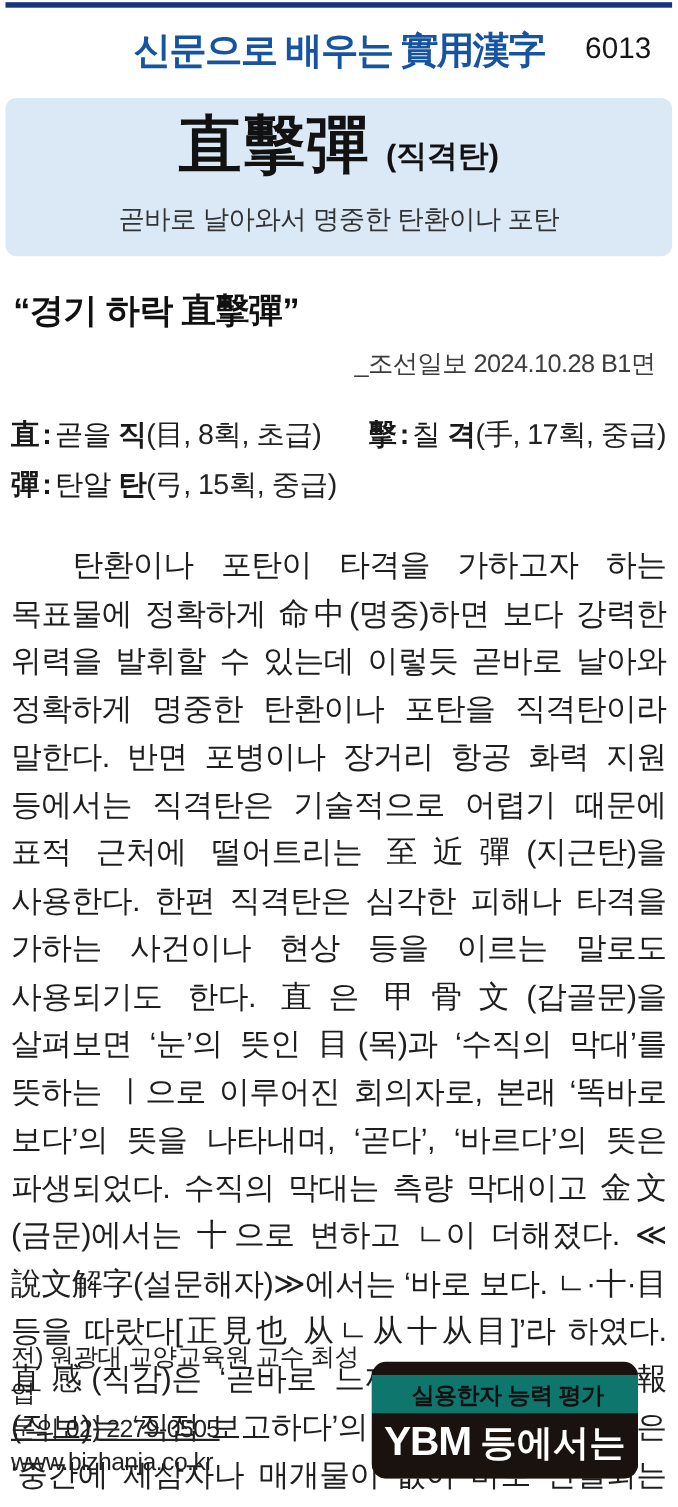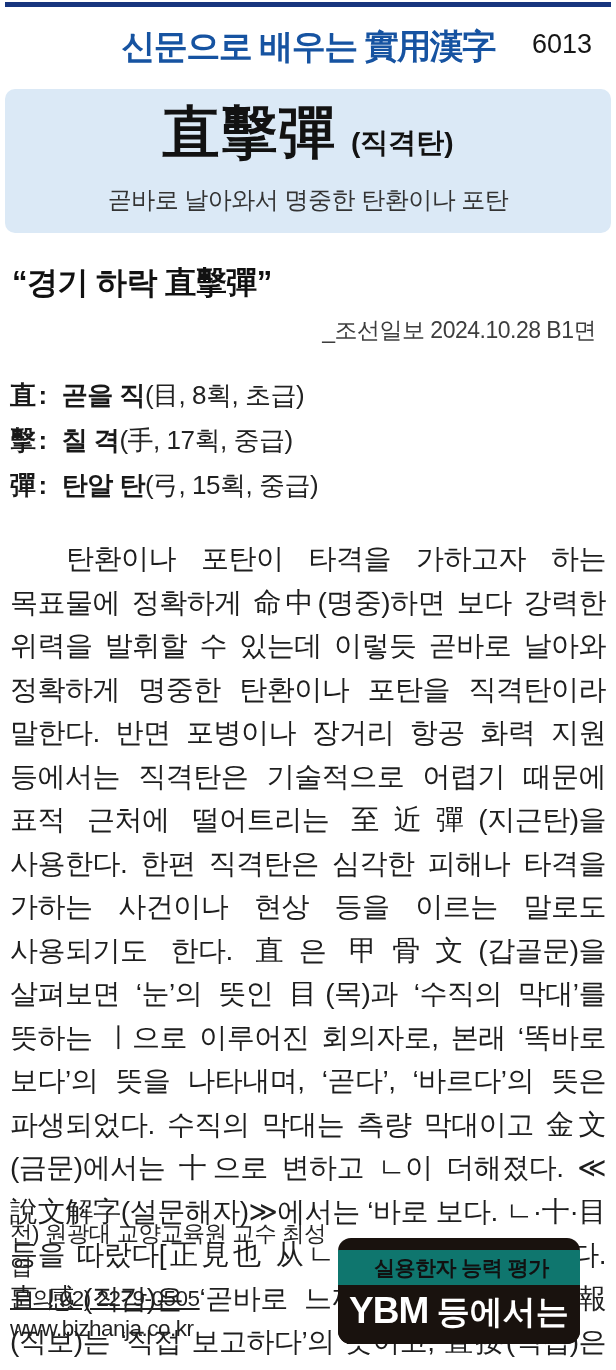--- a/index.html
+++ b/index.html
@@ -57,21 +57,21 @@
     text-align:right;
     font-size:23px;color:#3d3d3d;letter-spacing:-0.5px;line-height:30px;
   }
 
   
   .defs{margin:28px 10px 0 10px;font-size:26px;line-height:45px;letter-spacing:-0.5px;color:#191919;}
   .def-item{white-space:nowrap;}
   .def-item.first{margin-right:36px;}
   .def-hanja{font-weight:bold;font-family:"Liberation Serif","DejaVu Serif",serif;}
   .def-colon{font-weight:bold;margin:0 3px;}
-  .def-meaning{font-weight:bold;margin-left:12px;}
+  .def-meaning{font-weight:normal;}
   .def-reading{font-weight:bold;}
   .def-detail{font-weight:normal;color:#222222;}
 
   
   .article-body{
     margin:29px 10px 0 10px;
     width:596px;
     font-size:28px;
     line-height:43.5px;
     letter-spacing:-0.5px;

